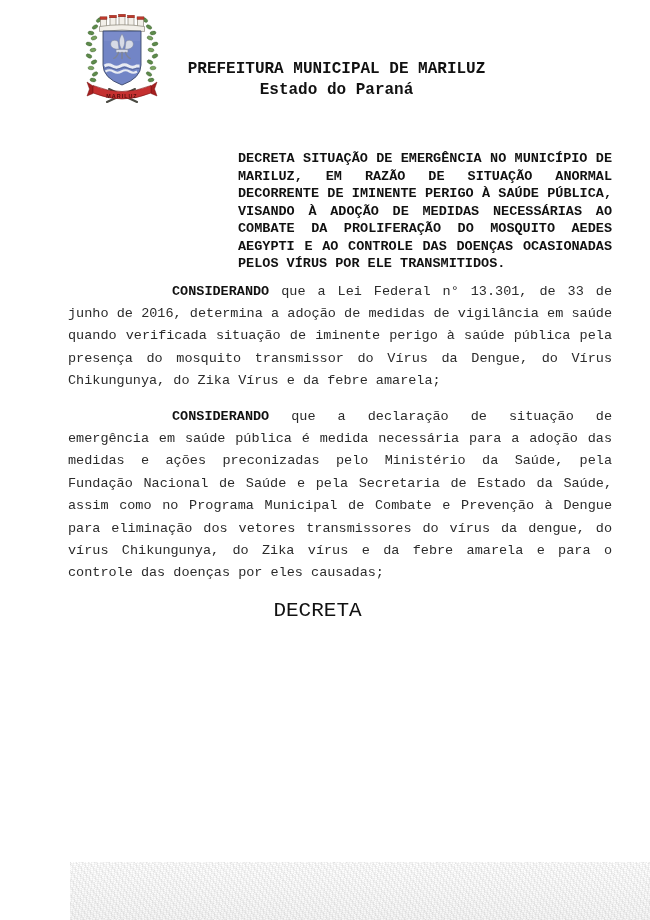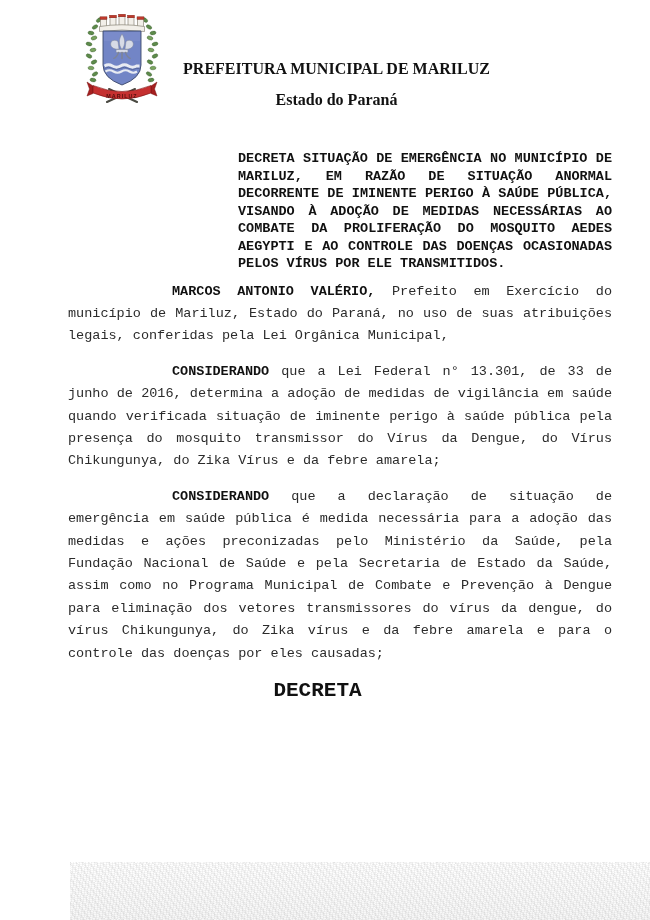--- a/index.html
+++ b/index.html
@@ -12,25 +12,25 @@
     overflow:hidden;
   }
   
   .crest{
     position:absolute;left:82px;top:8px;width:80px;height:97px;
   }
   .head-text{
     position:absolute;top:58px;left:0;width:650px;
     padding-left:23px;box-sizing:border-box;
     text-align:center;
-    font-family:Liberation Serif, serif;
+    font-family:Liberation Mono, monospace;
     font-weight:bold;color:#111;
   }
   .head-title{font-size:16px;line-height:22px;}
-  .head-subtitle{font-size:16px;line-height:21px;margin-top:9px;}
+  .head-subtitle{font-size:16px;line-height:21px;}
   .decree-line{
     position:absolute;left:68px;top:104px;
     font-weight:bold;font-size:13.5px;line-height:18px;color:#111;
     white-space:nowrap;
   }
   
   .body-col{
     position:absolute;left:68px;top:150px;width:544px;
   }
   .summary{
@@ -40,21 +40,21 @@
   }
   .par{
     margin:0 0 13px 0;
     font-size:13.5px;line-height:22.4px;
     text-align:justify;text-indent:104px;
     color:#2b2b2b;
   }
   .par .lead{font-weight:bold;color:#111;}
   .decreta{
     margin:12px 45px 0 0;
-    font-size:21px;line-height:26px;font-weight:bold;
+    font-size:21px;line-height:26px;font-weight:normal;
     text-align:center;color:#111;
   }
   
   .grain{
     position:absolute;left:70px;right:0;bottom:0;height:58px;
     background:
       repeating-linear-gradient(98deg, rgba(110,110,110,.08) 0 1px, rgba(0,0,0,0) 1px 3px),
       repeating-linear-gradient(9deg,  rgba(130,130,130,.07) 0 1px, rgba(0,0,0,0) 1px 2px),
       repeating-linear-gradient(51deg, rgba(90,90,90,.06)  0 2px, rgba(0,0,0,0) 2px 5px),
       linear-gradient(rgba(0,0,0,0), rgba(0,0,0,.03));
@@ -147,21 +147,20 @@
 
   <div class="head-text">
     <div class="head-title">PREFEITURA MUNICIPAL DE MARILUZ</div>
     <div class="head-subtitle">Estado do Paraná</div>
   </div>
 
 
   <div class="body-col">
     <div class="summary">DECRETA SITUAÇÃO DE EMERGÊNCIA NO MUNICÍPIO DE MARILUZ, EM RAZÃO DE SITUAÇÃO ANORMAL DECORRENTE DE IMINENTE PERIGO À SAÚDE PÚBLICA, VISANDO À ADOÇÃO DE MEDIDAS NECESSÁRIAS AO COMBATE DA PROLIFERAÇÃO DO MOSQUITO AEDES AEGYPTI E AO CONTROLE DAS DOENÇAS OCASIONADAS PELOS VÍRUS POR ELE TRANSMITIDOS.</div>
 
-    <p class="par"><span class="lead">MARCOS ANTONIO VALÉRIO,</span><span> Prefeito em Exercício do município de Mariluz, Estado do Paraná, no uso de suas atribuições legais, conferidas pela Lei Orgânica Municipal,</span></p>
 
     <p class="par"><span class="lead">CONSIDERANDO</span><span> que a Lei Federal n° 13.301, de 33 de junho de 2016, determina a adoção de medidas de vigilância em saúde quando verificada situação de iminente perigo à saúde pública pela presença do mosquito transmissor do Vírus da Dengue, do Vírus Chikungunya, do Zika Vírus e da febre amarela;</span></p>
 
     <p class="par"><span class="lead">CONSIDERANDO</span><span> que a declaração de situação de emergência em saúde pública é medida necessária para a adoção das medidas e ações preconizadas pelo Ministério da Saúde, pela Fundação Nacional de Saúde e pela Secretaria de Estado da Saúde, assim como no Programa Municipal de Combate e Prevenção à Dengue para eliminação dos vetores transmissores do vírus da dengue, do vírus Chikungunya, do Zika vírus e da febre amarela e para o controle das doenças por eles causadas;</span></p>
 
 
     <h2 class="decreta">DECRETA</h2>
   </div>
 
   <div class="grain"></div>

